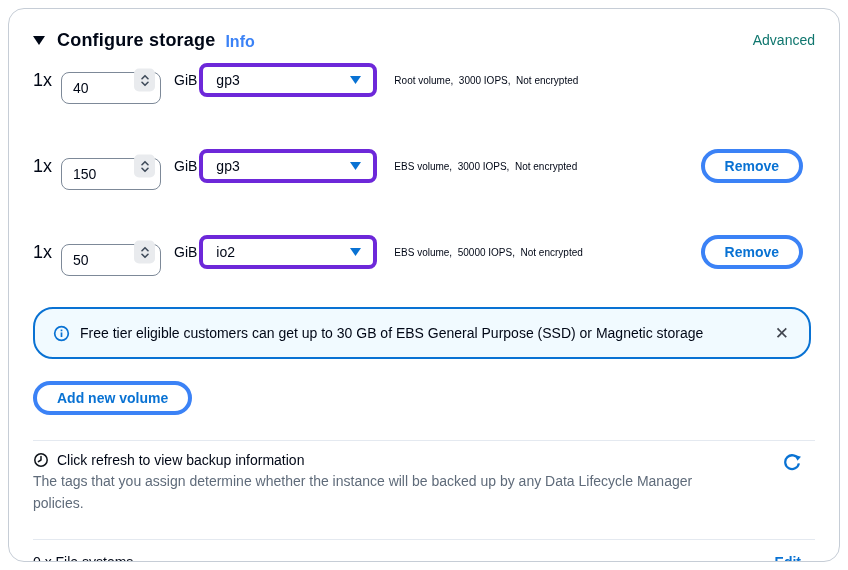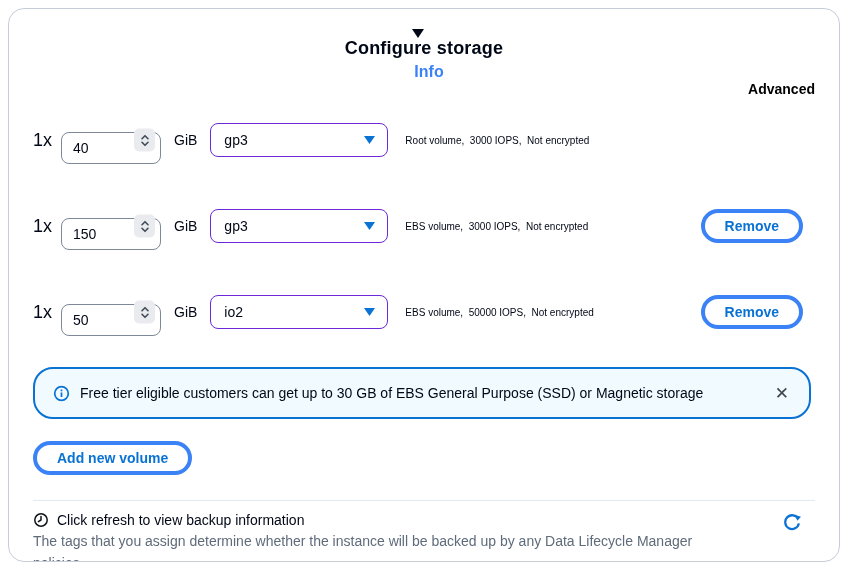--- a/index.html
+++ b/index.html
@@ -3,43 +3,43 @@
 <meta charset="utf-8">
 <style>
   * { box-sizing: border-box; margin: 0; padding: 0; }
   html,body { width: 848px; height: 570px; background:#ffffff; font-family:"Liberation Sans", sans-serif; color:#000716; }
   .card {
     position:absolute; left:8px; top:8px; width:832px; height:554px;
     background:#fff; border:1px solid #c6cdd6; border-radius:16px;
     padding:20px 24px; overflow:hidden;
   }
   
-  .hdr { display:flex; align-items:center; margin-bottom:26px;flex-direction:column; }
+  .hdr { display:flex; align-items:center; margin-bottom:12px; }
   .caret-down { width:12px; height:9px; margin-right:12px; flex:none; }
   .title { font-size:18px; font-weight:700; letter-spacing:.2px; }
   .info-link { font-size:16px; font-weight:700; color:#3b82f6; margin-left:10px; margin-top:4px; cursor:pointer; }
-  .advanced-link { margin-left:auto; font-size:14px; font-weight:700; color:#000000; cursor:pointer; }
+  .advanced-link { margin-left:auto; font-size:14px; font-weight:400; color:#0f766e; cursor:pointer; }
   
   .vrow { display:flex; align-items:center; height:34px; margin-bottom:52px; }
   .vrow.last { margin-bottom:38px; }
   .cnt { font-size:18px; width:20px; flex:none; }
   .numwrap { position:relative; margin-left:8px; flex:none; }
   .numinput {
     width:100px; height:32px; border:1px solid #7d8998; border-radius:8px;
     font-family:"Liberation Sans", sans-serif; font-size:14px; color:#000716;
     padding:0 32px 0 11px; background:#fff; outline:none;margin-top:16px;
   }
   .stepper {
     position:absolute; right:6px; top:50%; transform:translateY(-50%);
     width:21px; height:23px; background:#e9ebee; border-radius:5px;
     display:flex; align-items:center; justify-content:center; cursor:pointer;
   }
   .unit { font-size:14px; margin-left:13px; }
   .select {
-    margin-left:13px; width:178px; height:34px; border:1px solid #6d28d9; border-radius:8px;
+    margin-left:2px; width:178px; height:34px; border:4px solid #6d28d9; border-radius:8px;
     display:flex; align-items:center; padding:0 12px 0 13px; cursor:pointer; background:#fff;
   }
   .select .val { font-size:14px; }
   .select svg { margin-left:auto; flex:none; }
   .vdesc { font-size:10px; margin-left:17px; white-space:pre; }
   .btn {
     border:4px solid #3b82f6; border-radius:20px; background:#fff; color:#0972d3;
     font-family:"Liberation Sans", sans-serif; font-size:14px; font-weight:700;
     padding:5px 20px; cursor:pointer; white-space:nowrap;
   }

